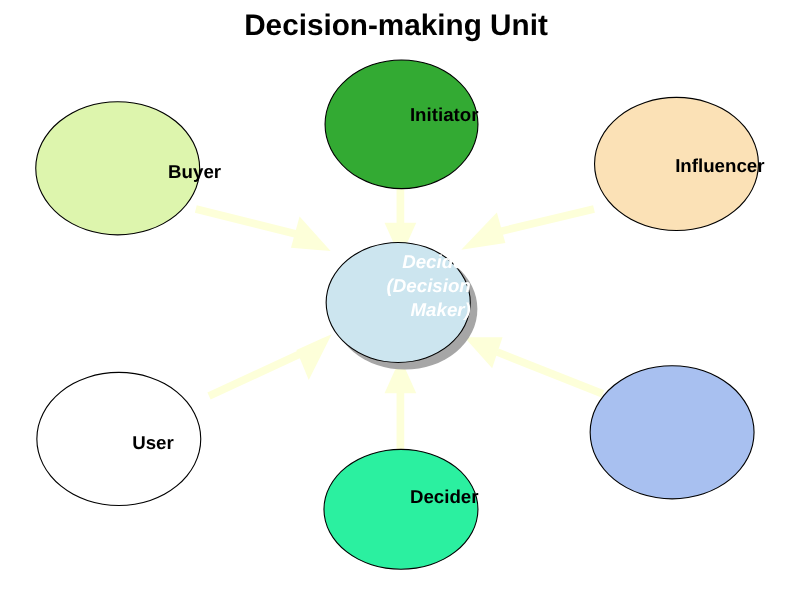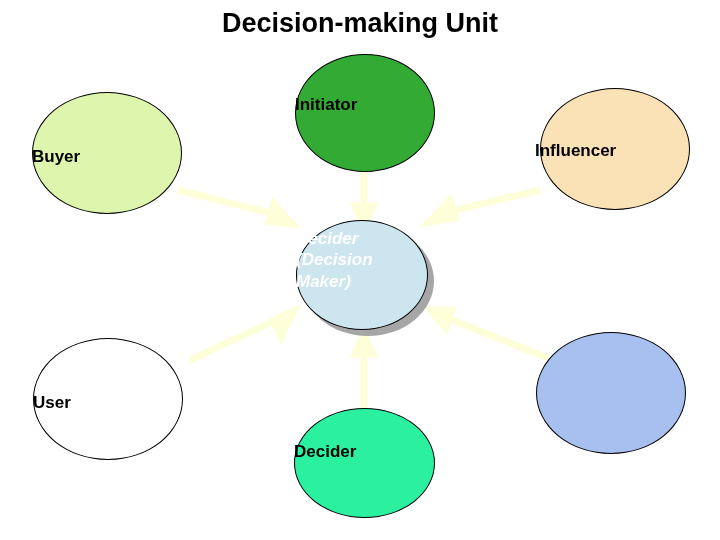--- a/index.html
+++ b/index.html
@@ -40,21 +40,21 @@
     box-sizing: border-box;
     display: flex;
     align-items: center;
     justify-content: center;
   }
   .node-label {
     position: absolute;
     font-size: 17px;
     font-weight: bold;
     color: #000000;
-    text-align: left;
+    text-align: right;
     line-height: 1.25;
     white-space: pre-line;
   }
   .label-decider-center {
     color: #ffffff;
     font-style: italic;
     font-weight: bold;
     font-size: 17px;
   }
   .shadow-blob {
@@ -108,21 +108,21 @@
   <div class="node" style="left:295px; top:54px; width:140px; height:118px; background:#33aa33;">
   </div>
   <div class="node-label" style="left:295px; top:94px; width:140px;">Initiator</div>
 
   <div class="node" style="left:540px; top:88px; width:150px; height:122px; background:#fbe1b6;">
   </div>
   <div class="node-label" style="left:535px; top:140px; width:160px;">Influencer</div>
 
   <div class="node" style="left:32px; top:92px; width:150px; height:122px; background:#ddf5ad;">
   </div>
-  <div class="node-label" style="left:32px; top:146px; width:150px;">Buyer</div>
+  <div class="node-label" style="left:32px; top:146px; width:150px;padding-left:19px;">Buyer</div>
 
   <div class="node" style="left:536px; top:332px; width:150px; height:122px; background:#a8c0f0;">
   </div>
 
   <div class="node" style="left:33px; top:338px; width:150px; height:122px; background:#ffffff;">
   </div>
   <div class="node-label" style="left:33px; top:392px; width:125px;">User</div>
 
   <div class="node" style="left:294px; top:408px; width:141px; height:110px; background:#2bf0a0;">
   </div>

